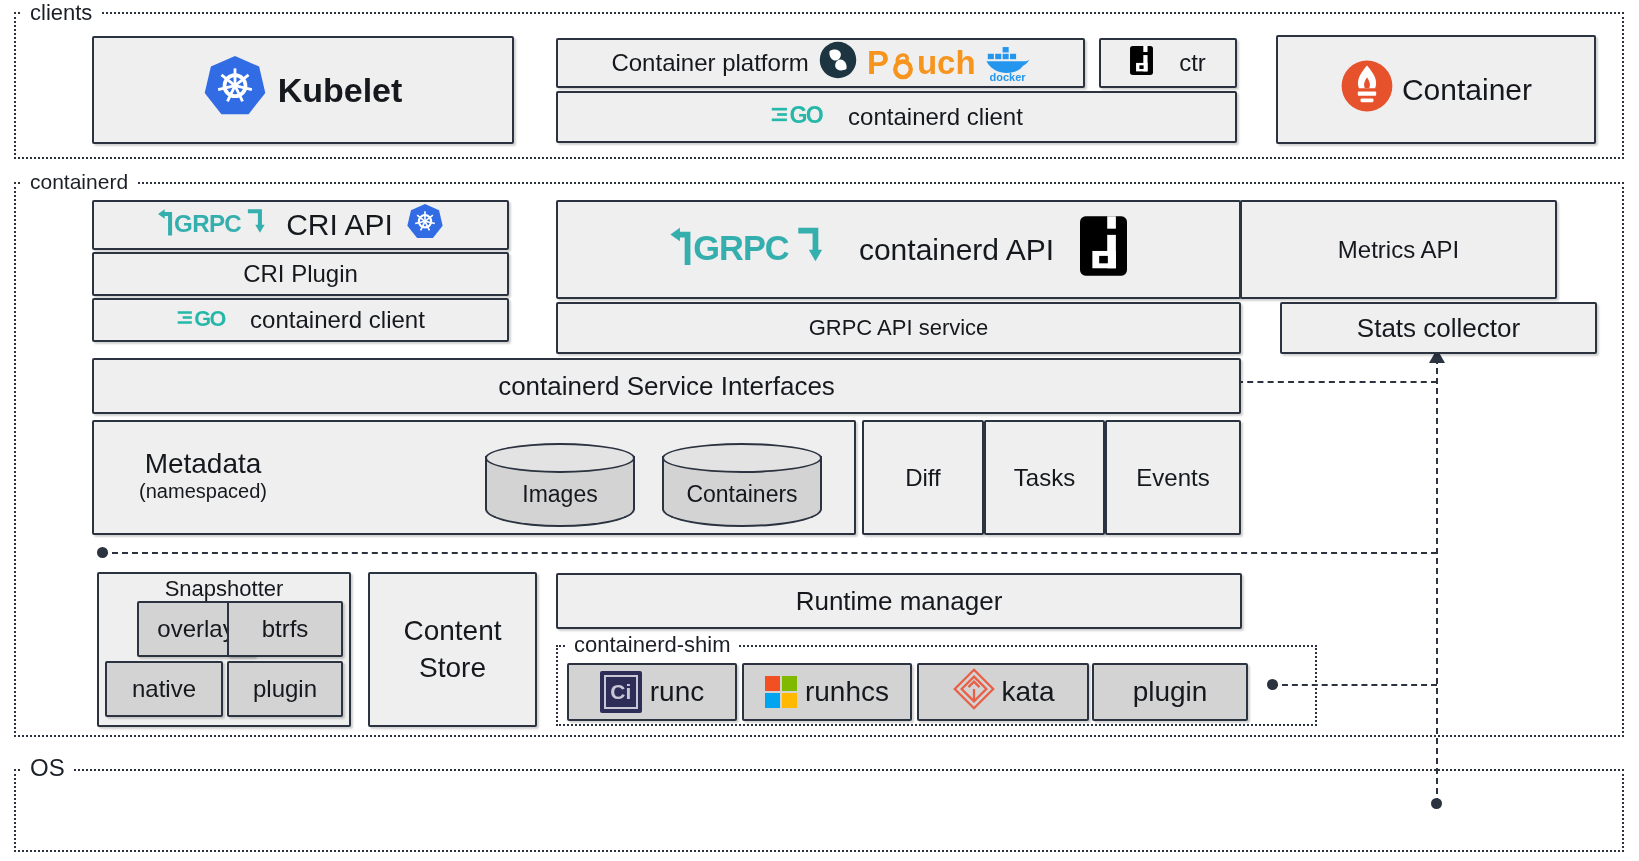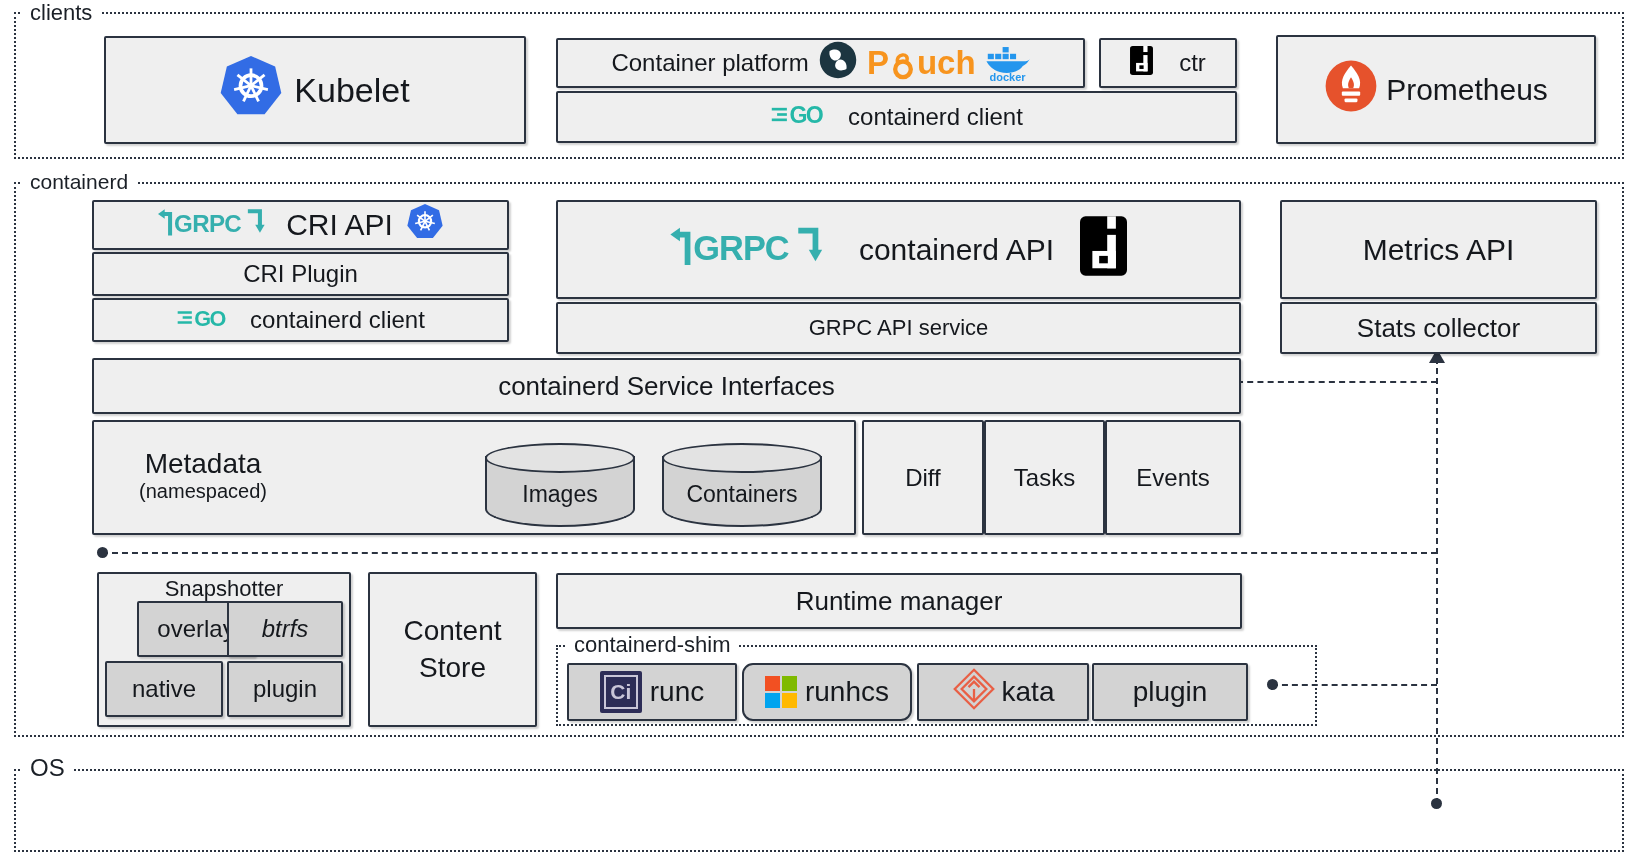--- a/index.html
+++ b/index.html
@@ -48,21 +48,21 @@
 
   <div class="dash-v" style="left:1436px;top:358px;height:446px;"></div>
   <div class="dash-h" style="left:1237px;top:381px;width:200px;"></div>
   <div class="dash-h" style="left:102px;top:552px;width:1335px;"></div>
   <div class="dash-h" style="left:1272px;top:684px;width:165px;"></div>
   <div class="arrow-up" style="left:1429px;top:349px;"></div>
   <div class="dot" style="left:97px;top:547px;"></div>
   <div class="dot" style="left:1267px;top:679px;"></div>
   <div class="dot" style="left:1431px;top:798px;"></div>
 
-  <div class="box" style="left:104px;top:36px;width:418px;height:104px;font-size:34px;">
+  <div class="box" style="left:92px;top:36px;width:418px;height:104px;font-size:34px;font-weight:bold;">
     <span>
       <svg width="62" height="60" viewBox="0 0 100 97">
         <polygon points="50,0 89,17 99,60 72,94 28,94 1,60 11,17" style="fill:var(--k8s_blue,#326ce5)"></polygon>
         <circle cx="50" cy="48" r="17" style="stroke:#fff;stroke-width:6;fill:none"></circle>
         <g style="stroke:#fff;stroke-width:4.5">
           <line x1="50" y1="48" x2="50" y2="20"></line>
             <line x1="50" y1="48" x2="71.9" y2="30.5"></line>
           <line x1="50" y1="48" x2="77.3" y2="54.2"></line>
             <line x1="50" y1="48" x2="62.2" y2="73.2"></line>
           <line x1="50" y1="48" x2="37.8" y2="73.2"></line>
@@ -136,21 +136,21 @@
   <div class="box" style="left:1276px;top:35px;width:316px;height:105px;font-size:30px;gap:8px;">
     <span>
       <svg width="54" height="54" viewBox="0 0 100 100">
         <circle cx="50" cy="50" r="47" style="fill:var(--prometheus_orange,#e6522c)"></circle>
         <path d="M50,12 C38,26 29,40 35,54 L65,54 C71,40 62,26 50,12 Z" fill="#fff"></path>
         <path d="M50,34 C45,42 43,48 46,54 L54,54 C57,48 55,42 50,34 Z" style="fill:var(--prometheus_orange,#e6522c)"></path>
         <rect x="33" y="60" width="34" height="8" rx="2" fill="#fff"></rect>
         <rect x="38" y="73" width="24" height="7" rx="2" fill="#fff"></rect>
       </svg>
     </span>
-    <span>Prometheus</span>
+    <span>Container</span>
   </div>
 
   <div class="box" style="left:92px;top:200px;width:413px;height:46px;font-size:30px;gap:14px;">
     <span>
       <svg width="114" height="30" viewBox="0 0 170 44">
         <g style="stroke:var(--grpc_teal,#35afae);stroke-width:6;fill:none">
           <path d="M18,42 L18,10 L8,10"></path>
             <path d="M134,6 L152,6 L152,28"></path>
         </g>
         <g style="fill:var(--grpc_teal,#35afae)">
@@ -219,21 +219,21 @@
         <rect x="20" y="56" width="38" height="28" fill="#fff"></rect>
         <rect x="31" y="64" width="14" height="12" fill="#000"></rect>
       </svg>
     </span>
   </div>
 
   <div class="box" style="left:556px;top:302px;width:681px;height:48px;font-size:22px;">
     <span>GRPC API service</span>
   </div>
 
-  <div class="box" style="left:1280px;top:200px;width:313px;height:95px;font-size:30px;">
+  <div class="box" style="left:1240px;top:200px;width:313px;height:95px;font-size:24px;">
     <span>Metrics API</span>
   </div>
 
   <div class="box" style="left:1280px;top:302px;width:313px;height:48px;font-size:26px;">
     <span>Stats collector</span>
   </div>
 
   <div class="box" style="left:92px;top:358px;width:1145px;height:52px;font-size:26px;">
     <span>containerd Service Interfaces</span>
   </div>
@@ -265,21 +265,21 @@
   <div class="box" style="left:1105px;top:420px;width:132px;height:111px;font-size:24px;">
     <span>Events</span>
   </div>
 
   <div class="box" style="left:97px;top:572px;width:250px;height:151px;align-items:flex-start;">
     <span style="font-size:22px;margin-top:2px;">Snapshotter</span>
   </div>
   <div class="box sub" style="left:105px;top:601px;width:114px;height:52px;font-size:24px;margin-left:32px;">
     <span>overlay</span>
   </div>
-  <div class="box sub" style="left:227px;top:601px;width:112px;height:52px;font-size:24px;font-style:italic;">
+  <div class="box sub" style="left:227px;top:601px;width:112px;height:52px;font-size:24px;">
     <span>btrfs</span>
   </div>
   <div class="box sub" style="left:105px;top:661px;width:114px;height:52px;font-size:24px;">
     <span>native</span>
   </div>
   <div class="box sub" style="left:227px;top:661px;width:112px;height:52px;font-size:24px;">
     <span>plugin</span>
   </div>
 
   <div class="box" style="left:368px;top:572px;width:165px;height:151px;font-size:28px;line-height:1.3;">
@@ -289,21 +289,21 @@
   <div class="box" style="left:556px;top:573px;width:682px;height:52px;font-size:26px;">
     <span>Runtime manager</span>
   </div>
 
   <div class="box sub" style="left:567px;top:663px;width:166px;height:54px;font-size:28px;gap:8px;">
     <span class="oci">
         <span>Ci</span>
       </span>
     <span>runc</span>
   </div>
-  <div class="box sub" style="left:742px;top:663px;width:166px;height:54px;font-size:28px;gap:8px;border-radius:11px;">
+  <div class="box sub" style="left:742px;top:663px;width:166px;height:54px;font-size:28px;gap:8px;">
     <span class="ms">
       <span style="background:var(--ms_red,#f25022)"></span>
         <span style="background:var(--ms_green,#7fba00)"></span>
       <span style="background:var(--ms_blue,#00a4ef)"></span>
         <span style="background:var(--ms_yellow,#ffb900)"></span>
     </span>
     <span>runhcs</span>
   </div>
   <div class="box sub" style="left:917px;top:663px;width:168px;height:54px;font-size:28px;gap:6px;">
     <span>

